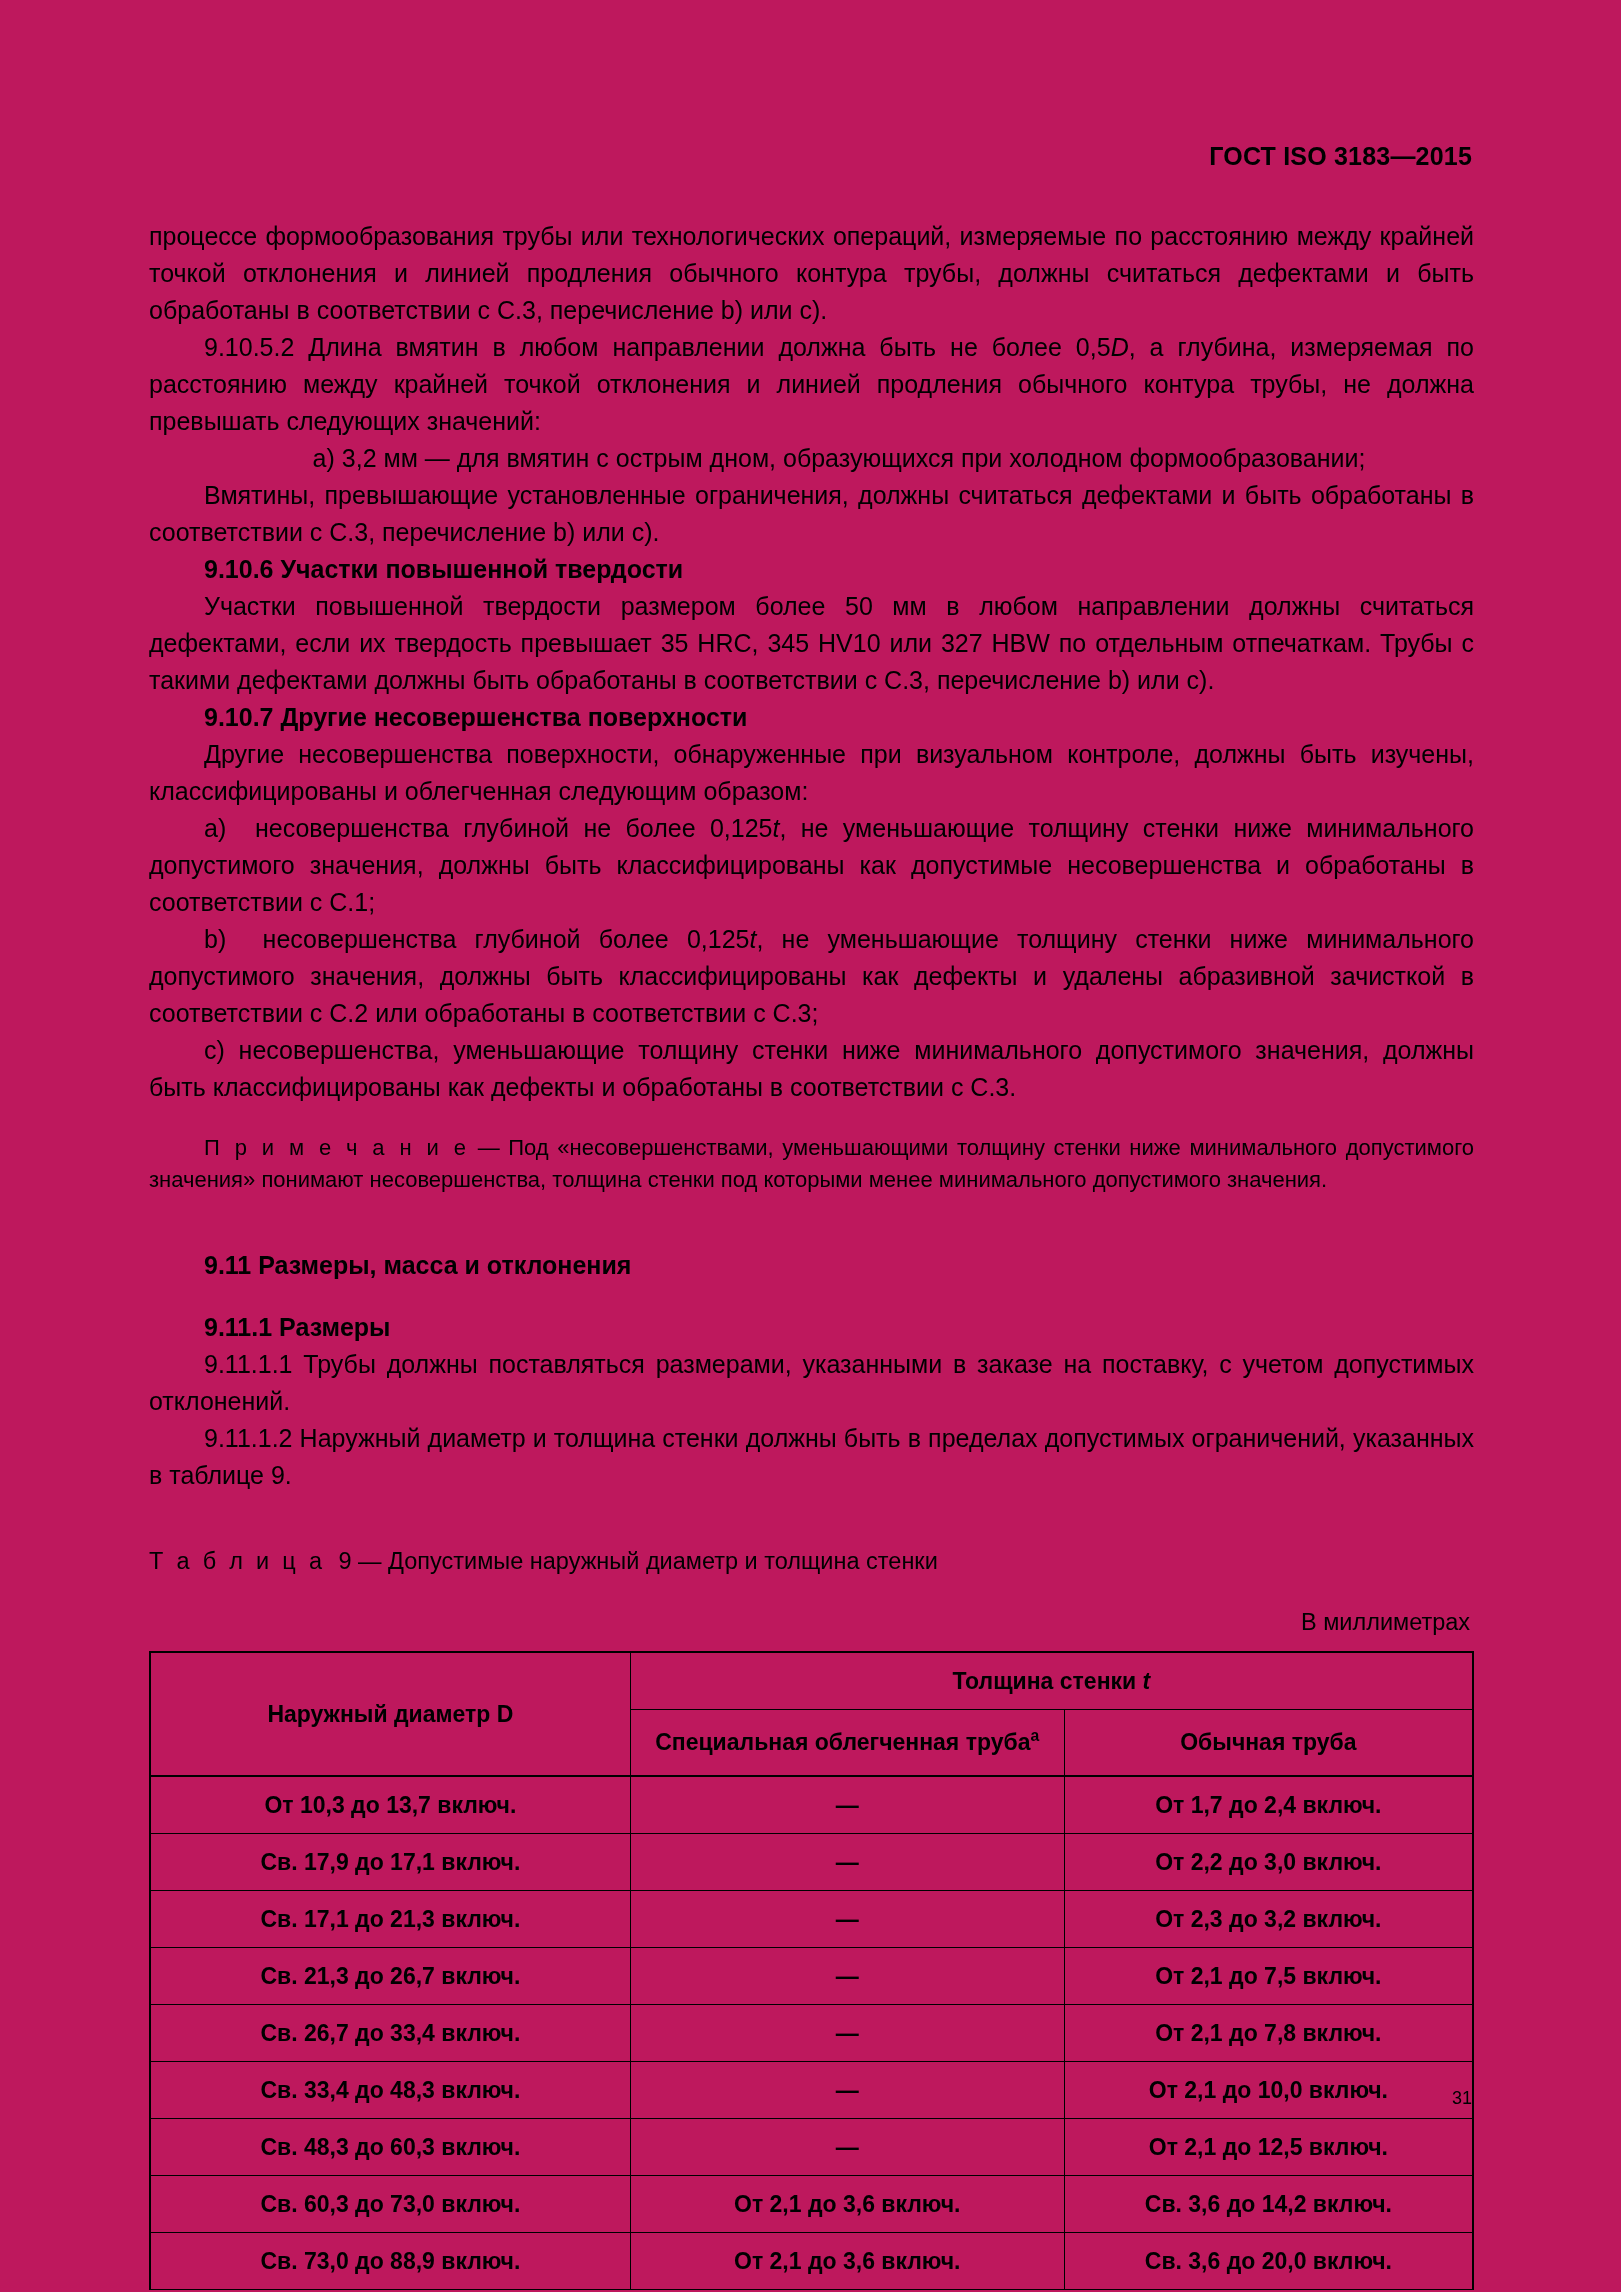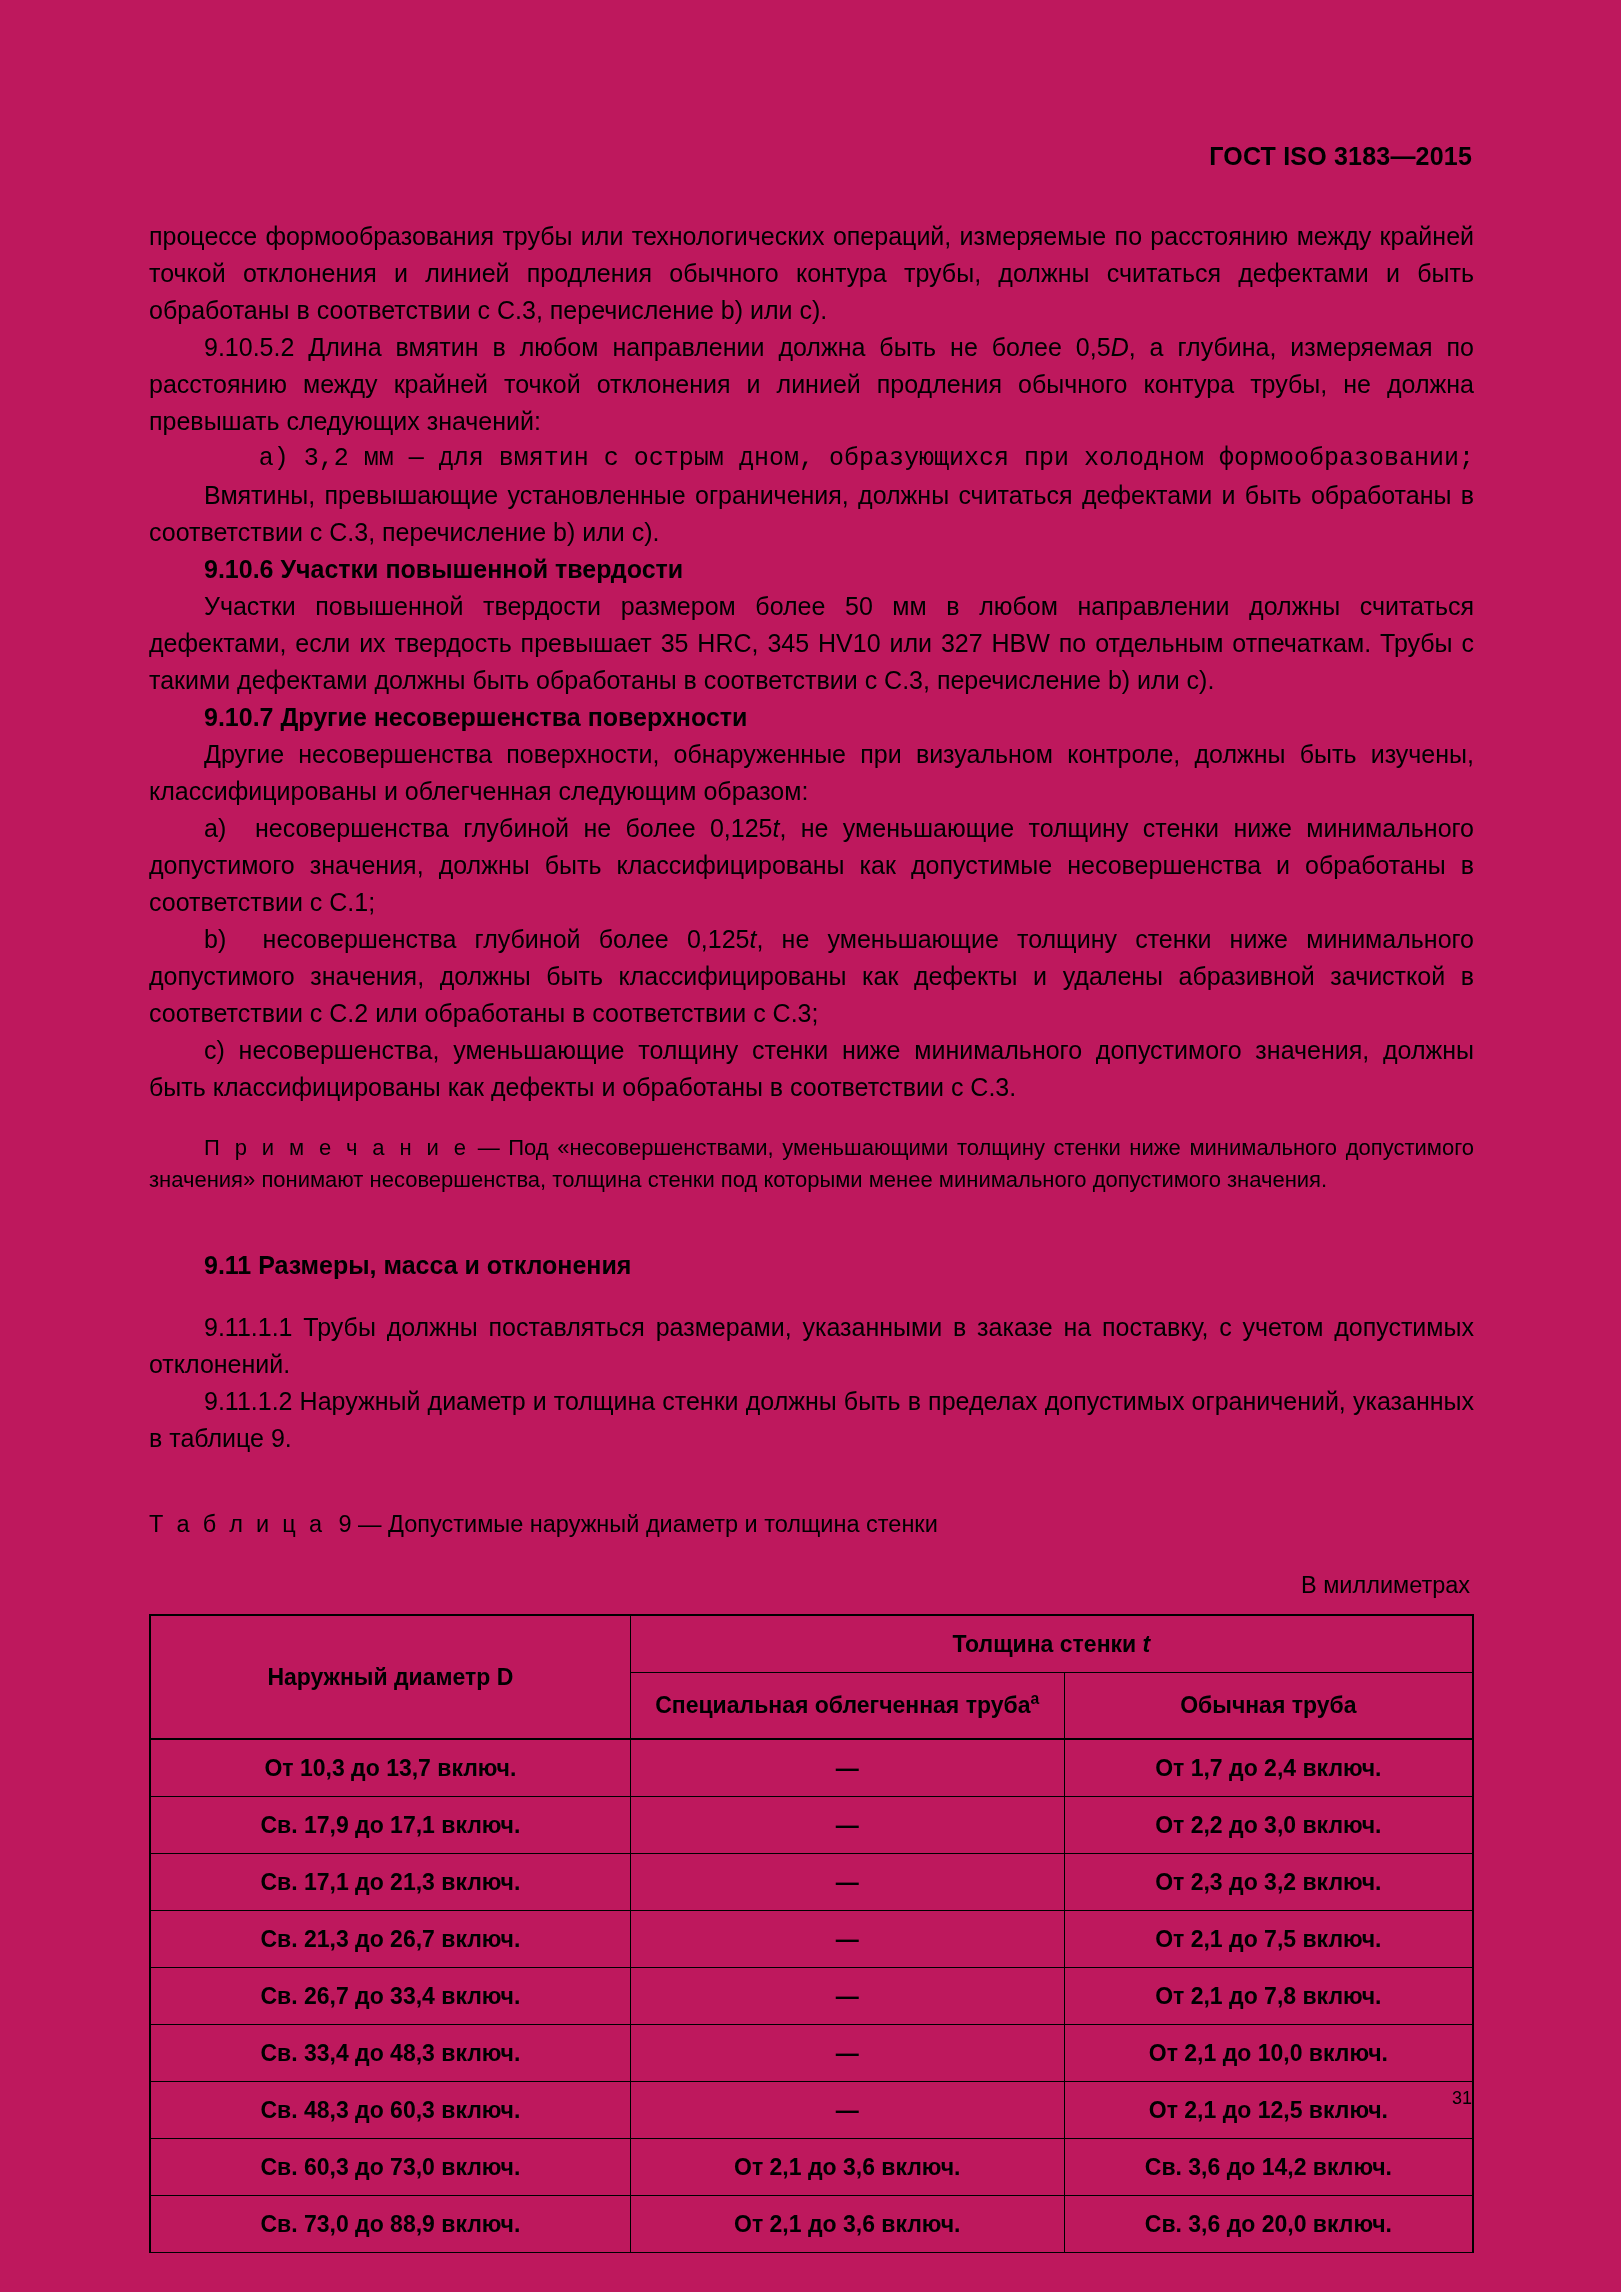--- a/index.html
+++ b/index.html
@@ -36,21 +36,21 @@
     top: 218px;
     width: 1325px;
   }
   p {
     margin: 0;
     font-size: 25px;
     line-height: 37px;
     text-align: justify;
     text-justify: inter-word;
   }
-  p.nojust { text-align: right; font-family: Liberation Mono, monospace; }
+  p.nojust { text-align: center; }
   .indent { text-indent: 55px; }
   .indent-list { text-indent: 55px; }
   h4.sec {
     margin: 0;
     font-size: 25px;
     line-height: 37px;
     font-weight: bold;
     text-indent: 55px;
     text-align: left;
   }
@@ -171,20 +171,21 @@
     <div class="gap-m"></div>
 
     <p class="note"><span class="lbl">П р и м е ч а н и е</span><span> — Под «несовершенствами, уменьшающими толщину стенки ниже минимального допустимого значения» понимают несовершенства, толщина стенки под которыми менее минимального допустимого значения.</span></p>
 
     <div class="gap-xl"></div>
 
     <h4 class="sec">9.11 Размеры, масса и отклонения</h4>
 
     <div class="gap-m"></div>
 
+    <h4 class="sec">9.11.1 Размеры</h4>
 
     <p class="indent">9.11.1.1 Трубы должны поставляться размерами, указанными в заказе на поставку, с учетом допустимых отклонений.</p>
 
     <p class="indent">9.11.1.2 Наружный диаметр и толщина стенки должны быть в пределах допустимых ограничений, указанных в таблице 9.</p>
 
     <div class="gap-xl"></div>
 
     <p class="tbl-caption"><span class="sp">Т а б л и ц а</span>&nbsp;&nbsp;<span>9</span>&nbsp;<span>— Допустимые наружный диаметр и толщина стенки</span></p>
 
     <div class="gap-m"></div>

